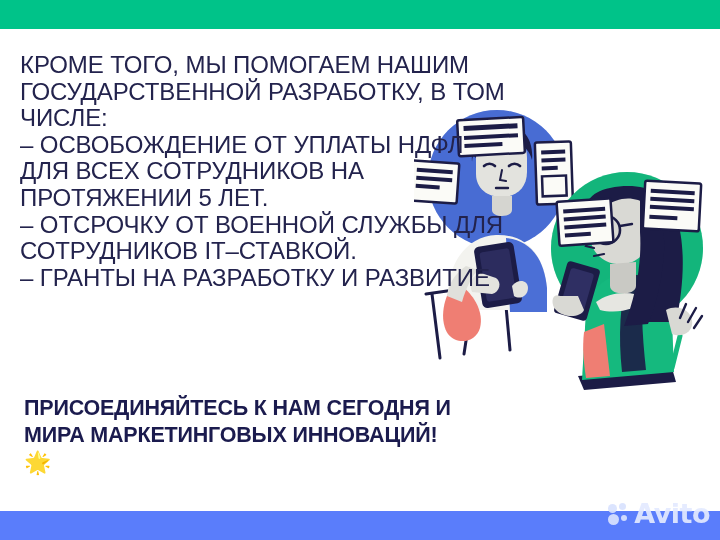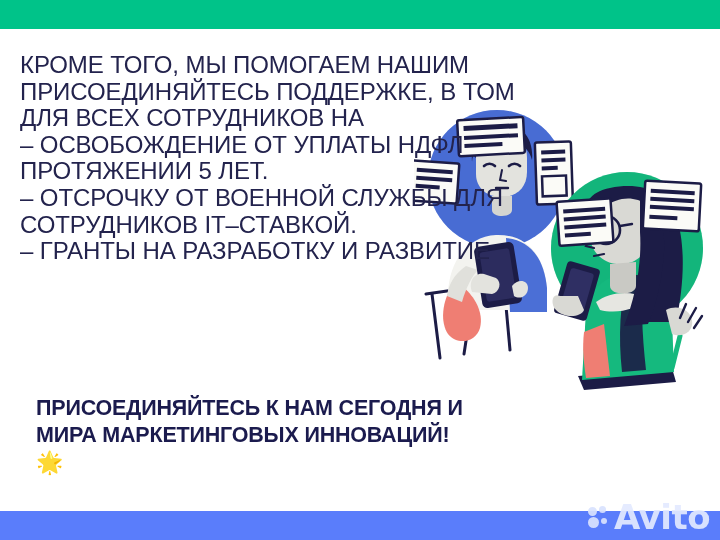--- a/index.html
+++ b/index.html
@@ -59,21 +59,21 @@
     border-radius: 50%;
     background: #d9e2fe;
     display: block;
   }
   .avito-dots i.d1 { width: 9px;  height: 9px;  left: 0;   top: 1px; }
   .avito-dots i.d2 { width: 7px;  height: 7px;  left: 11px;top: 0; }
   .avito-dots i.d3 { width: 11px; height: 11px; left: 0;   top: 11px; }
   .avito-dots i.d4 { width: 6px;  height: 6px;  left: 13px;top: 12px; }
   .avito-word {
     font-family: "DejaVu Sans", sans-serif;
-    font-size: 34px;
+    font-size: 27px;
     font-weight: 700;
     letter-spacing: -0.5px;
     color: #e3eaff;
     line-height: 1;
   }
 
   
   .copy {
     position: absolute;
     left: 20px;
@@ -85,21 +85,21 @@
     font-size: 24px;
     line-height: 26.6px;
     font-weight: 400;
     letter-spacing: -0.1px;
     white-space: nowrap;
   }
 
   
   .cta {
     position: absolute;
-    left: 36px;
+    left: 24px;
     top: 395px;
     width: 440px;
   }
   .cta-line {
     color: #1b1b4e;
     font-size: 21.5px;
     line-height: 26.5px;
     font-weight: 700;
     letter-spacing: -0.2px;
     white-space: nowrap;
@@ -263,23 +263,24 @@
             <rect x="236" y="110" width="44" height="4" fill="#1c1c46"></rect>
             <rect x="236" y="120" width="28" height="4" fill="#1c1c46"></rect>
           </g>
         </g>
       </g>
     </svg>
   </div>
 
   <div class="copy">
     <div class="copy-line">КРОМЕ ТОГО, МЫ ПОМОГАЕМ НАШИМ</div>
-    <div class="copy-line">ПРИСОЕДИНЯЙТЕСЬ ПОДДЕРЖКЕ, В ТОМ</div>
+    <div class="copy-line">ГОСУДАРСТВЕННОЙ РАЗРАБОТКУ, В ТОМ</div>
+    <div class="copy-line">ЧИСЛЕ:</div>
+    <div class="copy-line">– ОСВОБОЖДЕНИЕ ОТ УПЛАТЫ НДФЛ</div>
     <div class="copy-line">ДЛЯ ВСЕХ СОТРУДНИКОВ НА</div>
-    <div class="copy-line">– ОСВОБОЖДЕНИЕ ОТ УПЛАТЫ НДФЛ</div>
     <div class="copy-line">ПРОТЯЖЕНИИ 5 ЛЕТ.</div>
     <div class="copy-line">– ОТСРОЧКУ ОТ ВОЕННОЙ СЛУЖБЫ ДЛЯ</div>
     <div class="copy-line">СОТРУДНИКОВ IT–СТАВКОЙ.</div>
     <div class="copy-line">– ГРАНТЫ НА РАЗРАБОТКУ И РАЗВИТИЕ</div>
   </div>
 
   <div class="cta">
     <div class="cta-line">ПРИСОЕДИНЯЙТЕСЬ К НАМ СЕГОДНЯ И</div>
     <div class="cta-line">МИРА МАРКЕТИНГОВЫХ ИННОВАЦИЙ!</div>
     <div class="cta-emoji">🌟</div>

